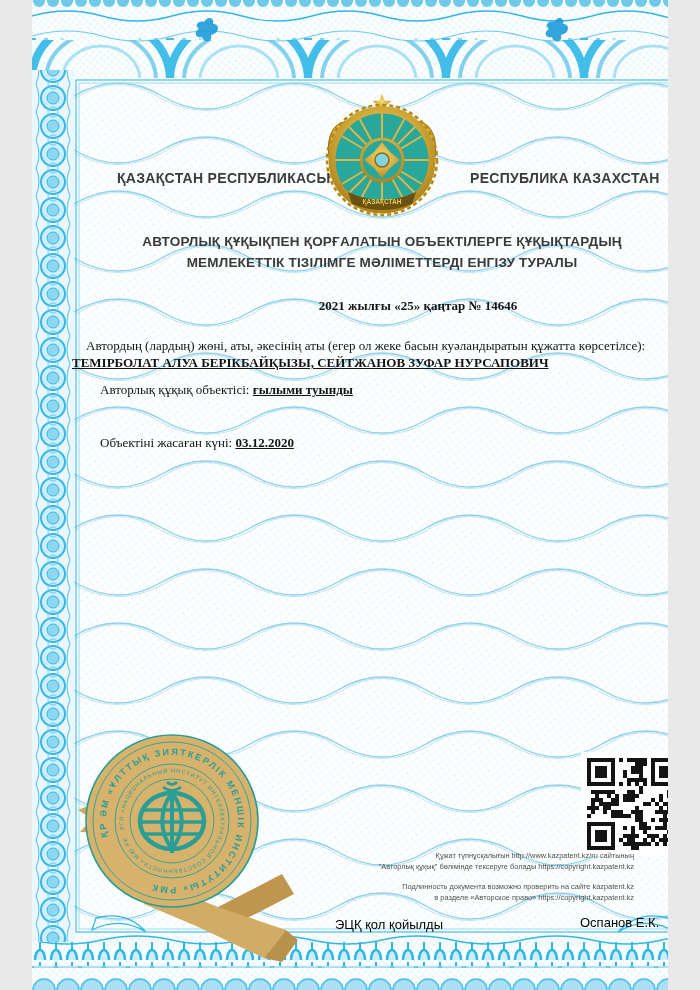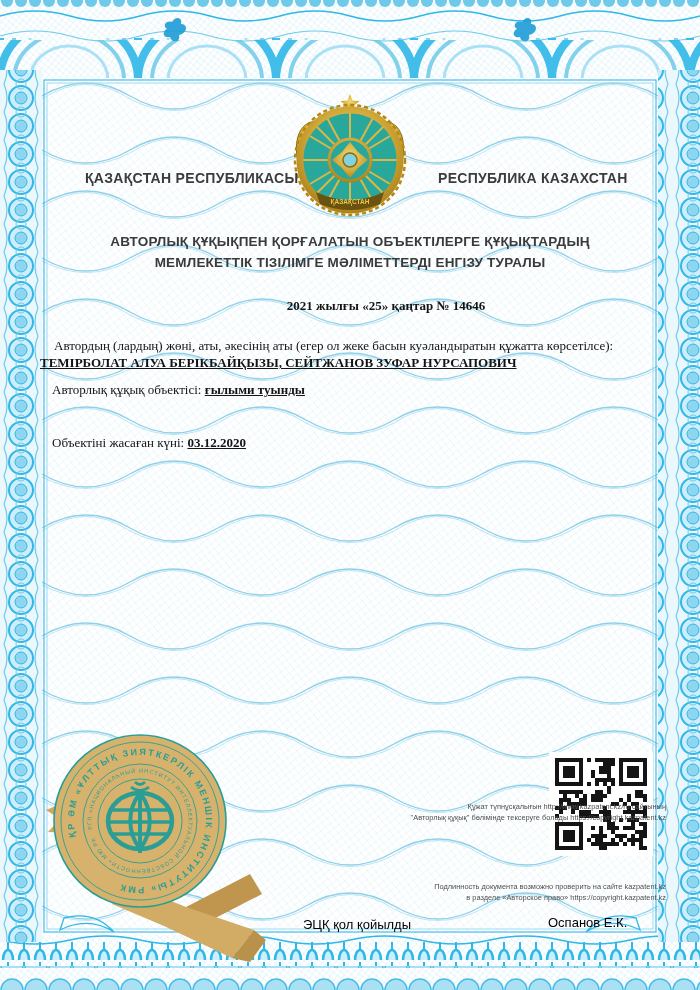--- a/index.html
+++ b/index.html
@@ -1,29 +1,29 @@
 <!DOCTYPE html>
 <html><head>
 <meta charset="utf-8">
 <style>
   html,body{margin:0;padding:0;background:#e9e9e9;}
-  .page{position:relative;width:700px;height:990px;background:#ffffff;overflow:hidden;
+  .page{position:relative;width:636px;height:990px;background:#ffffff;overflow:hidden;
         font-family:"Liberation Serif",serif;margin:0 auto;}
   .abs{position:absolute;}
   svg{display:block;}
   .hdr{font-family:"Liberation Sans",sans-serif;font-weight:bold;font-size:14px;
        color:#3c3c3c;letter-spacing:.3px;white-space:nowrap;z-index:5;}
   .title-line{width:700px;text-align:center;font-family:"Liberation Sans",sans-serif;
        font-weight:bold;font-size:13.5px;color:#3a3a3a;letter-spacing:.2px;z-index:5;}
   .doc-type{width:700px;text-align:center;font-family:"Liberation Sans",sans-serif;
        font-weight:bold;font-size:15.5px;color:#3a3a3a;letter-spacing:.8px;z-index:5;}
   .date-line{width:700px;text-align:center;font-family:"Liberation Serif",serif;
        font-weight:bold;font-size:13px;color:#141414;z-index:5;margin-left:36px;}
   .field{left:40px;width:622px;font-size:13px;color:#141414;line-height:17px;z-index:5;}
-  .field .lbl{font-weight:normal;}
+  .field .lbl{font-weight:normal;margin-left:16px;}
   .field .val{font-weight:bold;text-decoration:underline;}
   .indent{padding-left:14px;}
   .verif{right:34px;text-align:right;font-family:"Liberation Sans",sans-serif;
        font-size:7.4px;color:#4f4f4f;line-height:10.5px;white-space:nowrap;z-index:5;}
   .sig{font-family:"Liberation Sans",sans-serif;font-size:13px;color:#000000;
        white-space:nowrap;z-index:6;}
 </style>
 </head>
 <body>
 
@@ -391,21 +391,21 @@
           <rect x="82" y="90" width="4" height="4"></rect>
           <rect x="90" y="90" width="4" height="4"></rect>
           <rect x="50" y="94" width="4" height="4"></rect>
           <rect x="54" y="94" width="4" height="4"></rect>
           <rect x="90" y="94" width="4" height="4"></rect>
           <rect x="94" y="94" width="4" height="4"></rect>
         </g>
     </g>
   </svg>
 
-  <div class="abs verif" style="top:802px">
+  <div class="abs verif" style="top:851px">
     <div>Құжат түпнұсқалығын http://www.kazpatent.kz/ru сайтының</div>
     <div>"Авторлық құқық" бөлімінде тексеруге болады  https://copyright.kazpatent.kz</div>
   </div>
   <div class="abs verif" style="top:882px">
     <div>Подлинность документа возможно проверить на сайте kazpatent.kz</div>
     <div>в разделе «Авторское право»  https://copyright.kazpatent.kz</div>
   </div>
 
   <div class="abs sig" style="left:303px;top:917px">ЭЦҚ қол қойылды</div>
   <div class="abs sig" style="left:548px;top:915px">Оспанов Е.К.</div>

